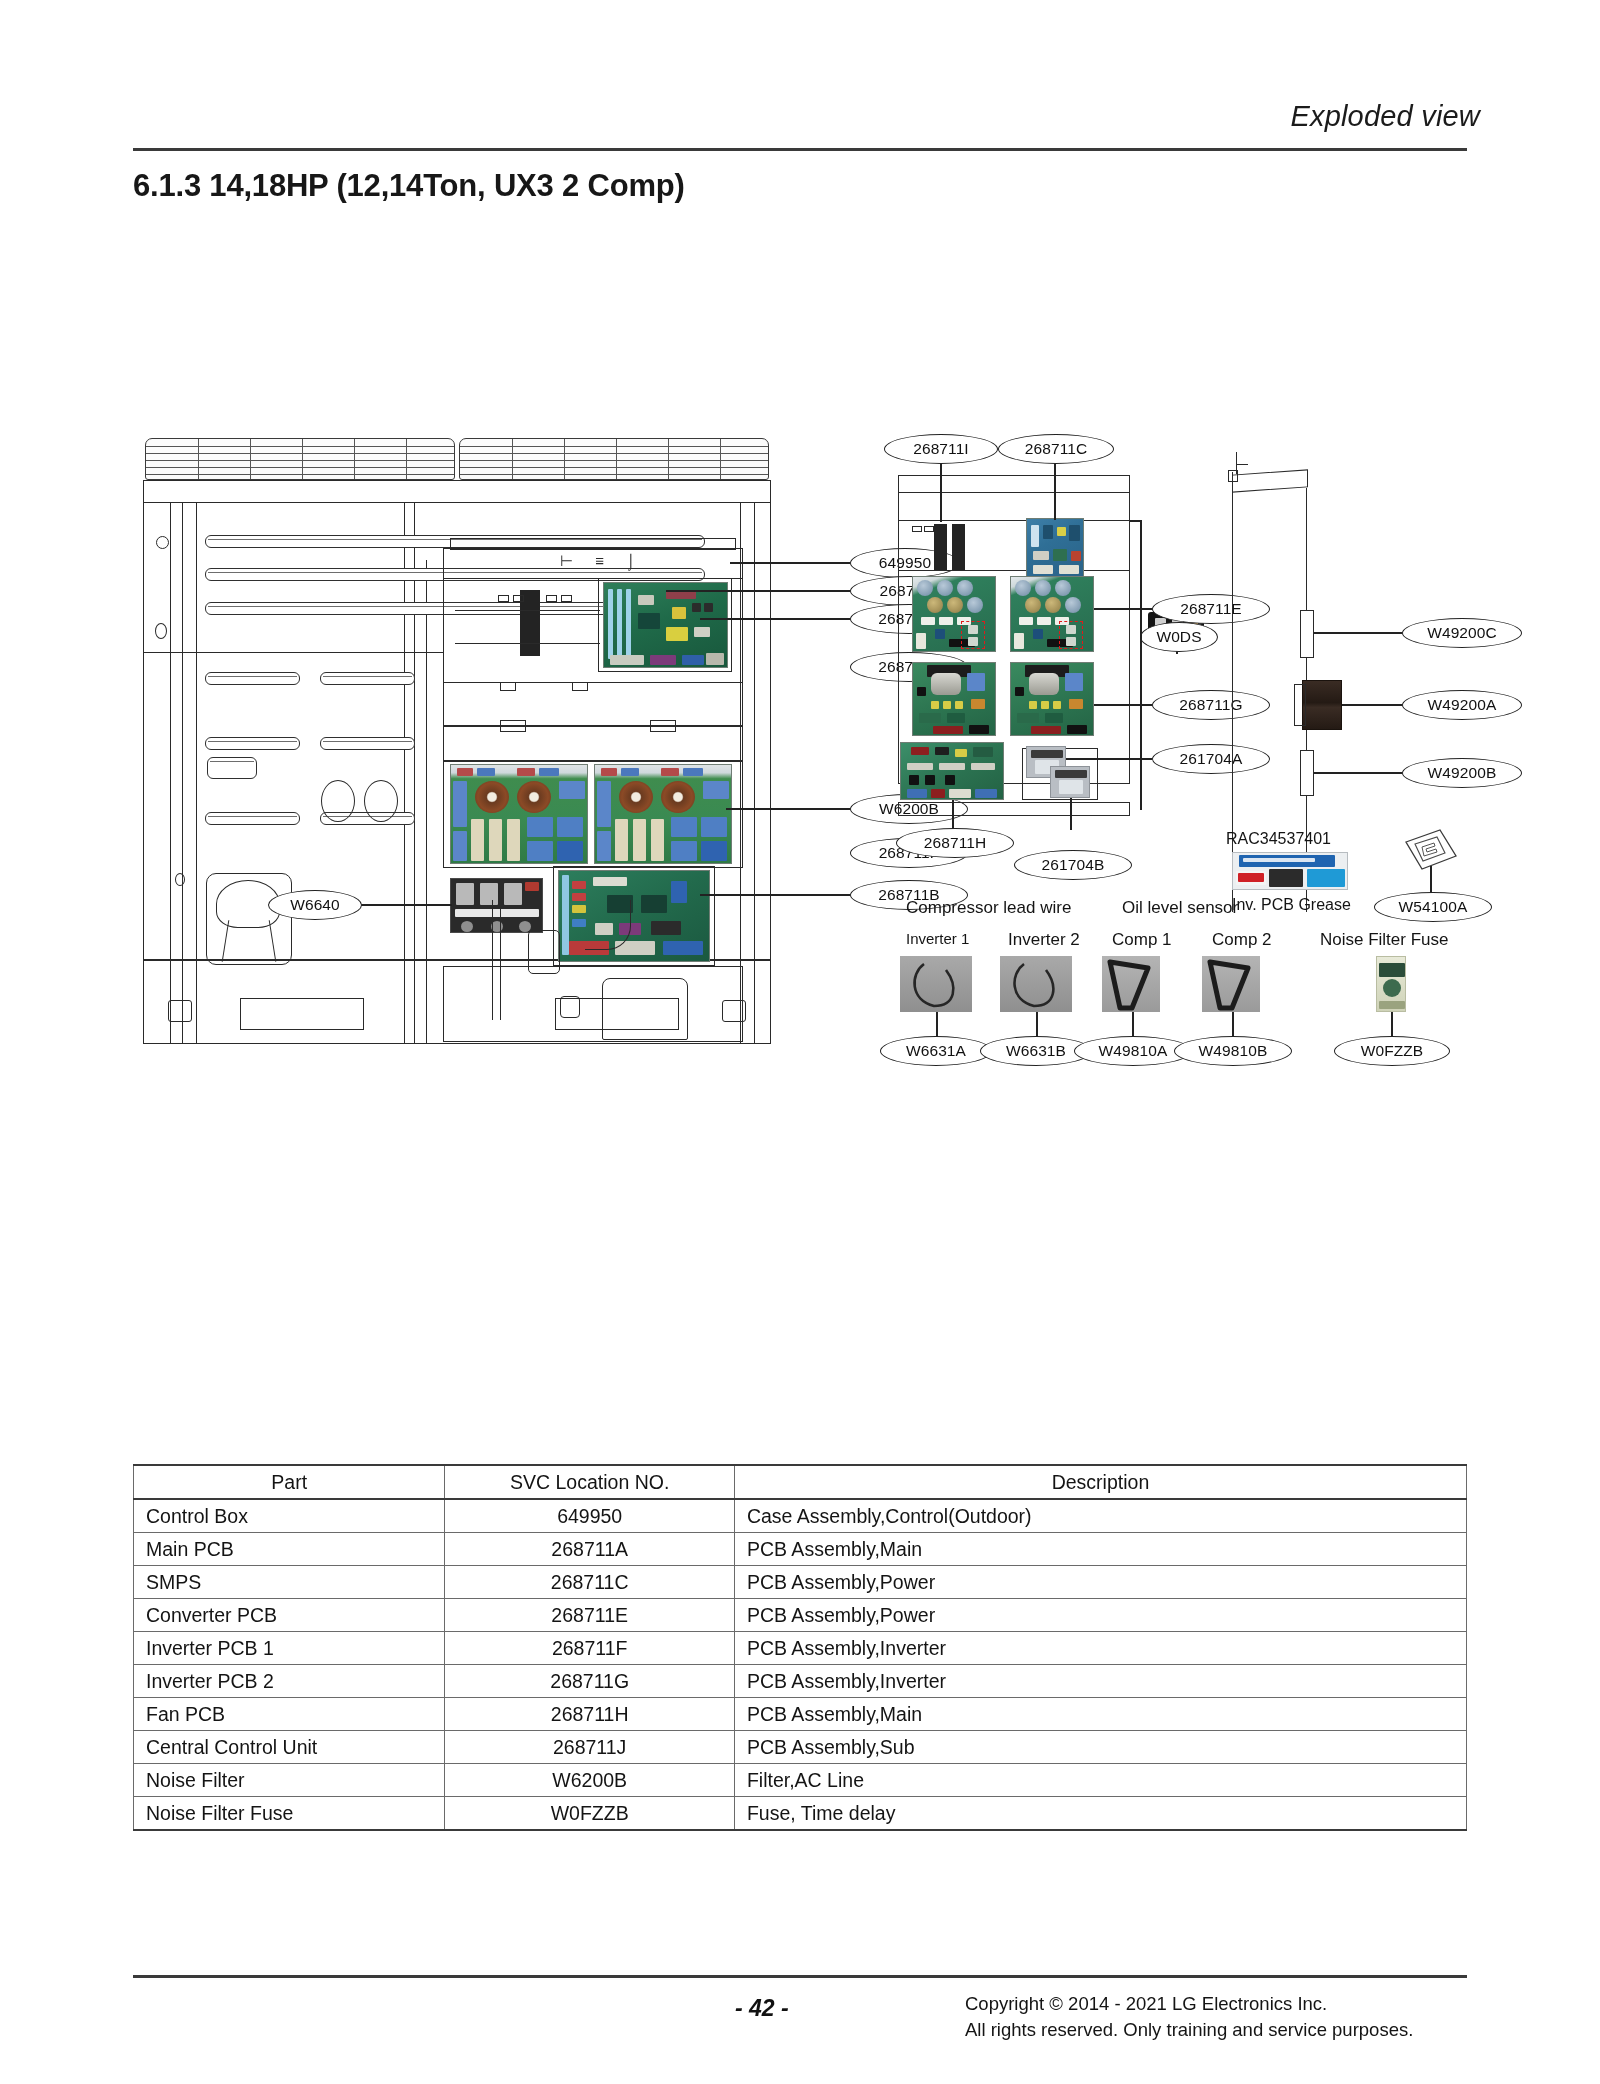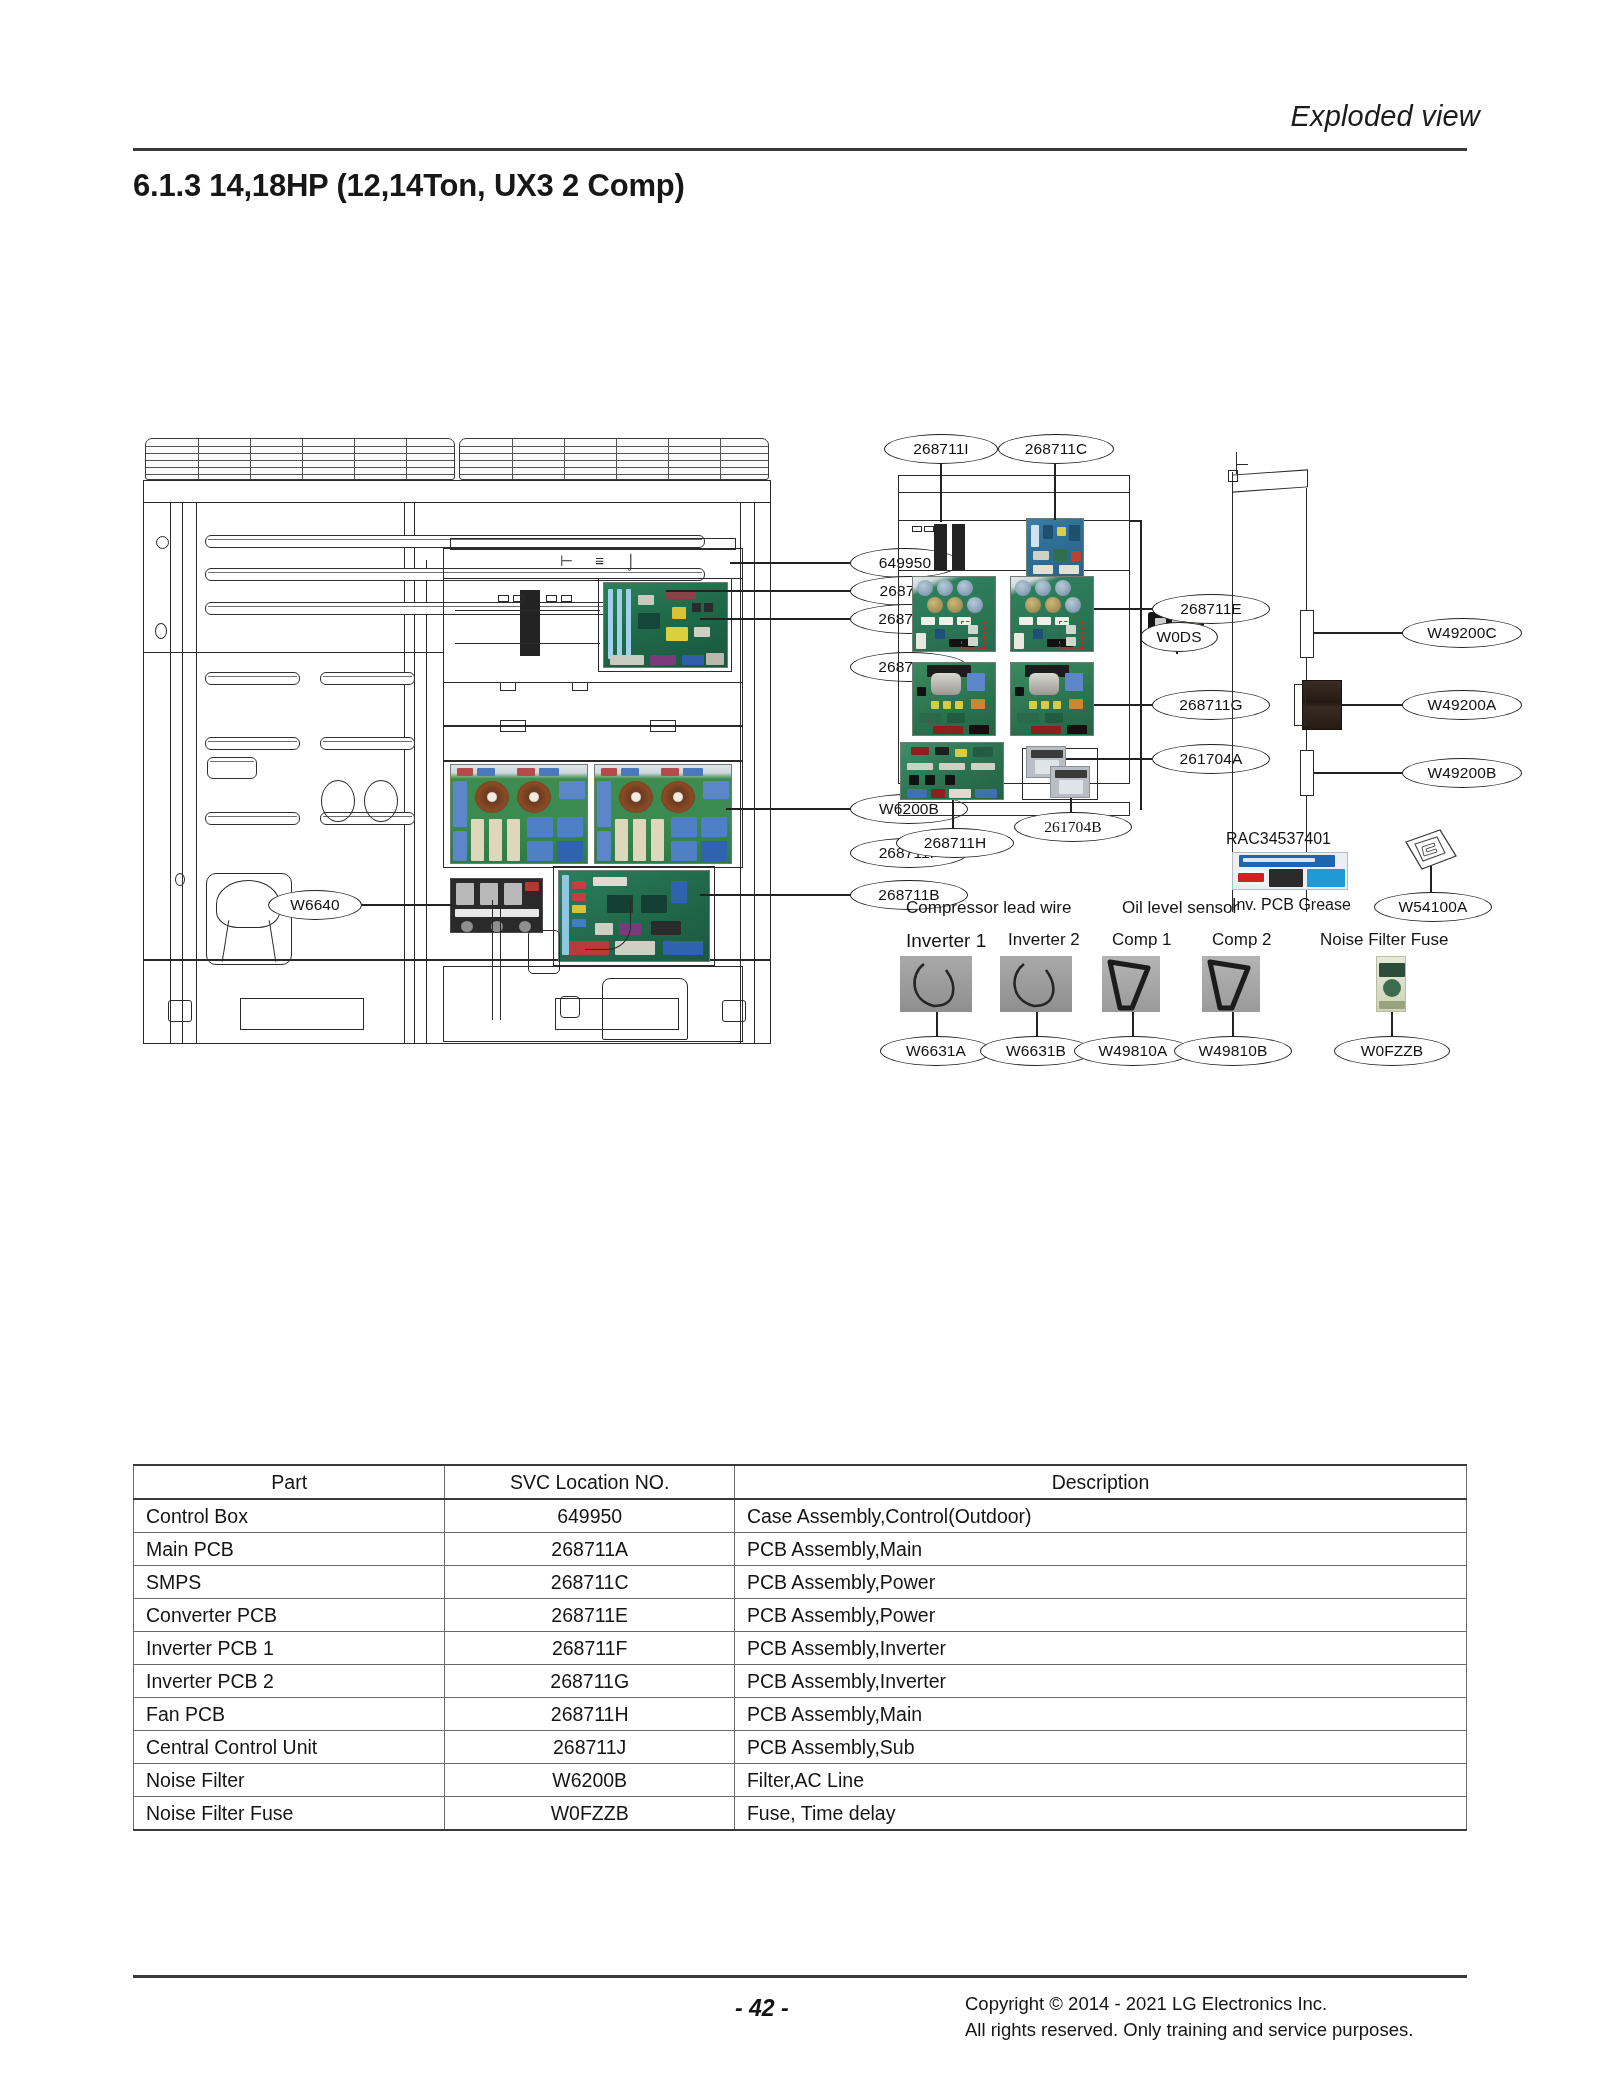--- a/index.html
+++ b/index.html
@@ -502,21 +502,21 @@
       <div class="bub" style="left:1152px;top:314px;width:116px;">
         <span>261704A</span>
       </div>
 
       <div class="lead leadv" style="left:952px;top:370px;height:30px;"></div>
       <div class="bub" style="left:896px;top:398px;width:116px;">
         <span>268711H</span>
       </div>
 
       <div class="lead leadv" style="left:1070px;top:368px;height:32px;"></div>
-      <div class="bub" style="left:1014px;top:382px;width:116px;font-family:Liberation Serif, serif;">
+      <div class="bub" style="left:1014px;top:420px;width:116px;">
         <span>261704B</span>
       </div>
 
       <div class="lead leadv" style="left:1140px;top:90px;height:290px;"></div>
       <div class="lead leadh" style="left:1130px;top:90px;width:12px;"></div>
     </div>
 
     <div>
       <div class="ln lnv" style="left:1232px;top:42px;height:440px;"></div>
       <div class="ln lnv" style="left:1306px;top:58px;height:424px;"></div>
@@ -570,21 +570,21 @@
       <div class="bub" style="left:1374px;top:462px;width:116px;">
         <span>W54100A</span>
       </div>
     </div>
 
     <div>
       <div class="cap" style="left:906px;top:468px;font-size:17px;">Compressor lead wire</div>
       <div class="cap" style="left:1122px;top:468px;font-size:17px;">Oil level sensor</div>
       <div class="cap" style="left:1320px;top:500px;font-size:17px;">Noise Filter Fuse</div>
 
-      <div class="cap" style="left:906px;top:500px;font-size:19px;">Inverter 1</div>
+      <div class="cap" style="left:906px;top:500px;font-size:15px;">Inverter 1</div>
       <div class="photo" style="left:900px;top:526px;width:72px;height:56px;background:linear-gradient(180deg,#a9a9a9,#8f8f8f);">
         <svg width="72" height="56" viewBox="0 0 72 56">
             <path d="M24,8 C10,18 10,44 34,50 C56,50 58,30 46,14" fill="none" stroke="#262626" stroke-width="2.6"></path>
           </svg>
       </div>
       <div class="lead leadv" style="left:936px;top:582px;height:26px;"></div>
       <div class="bub" style="left:880px;top:606px;width:110px;">
         <span>W6631A</span>
       </div>
 

